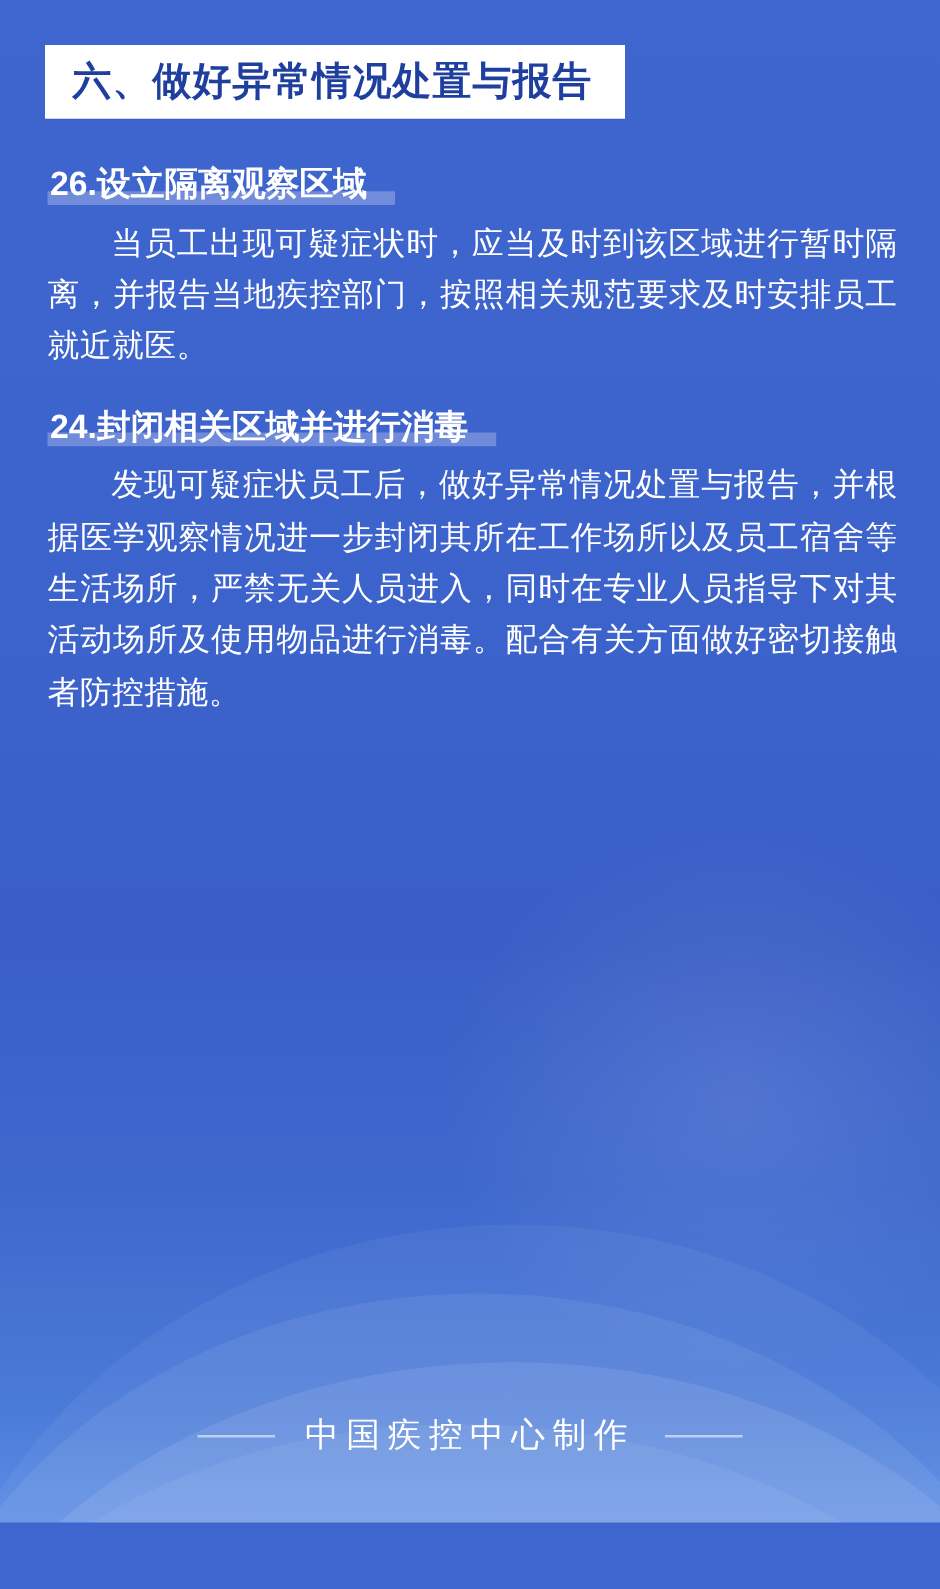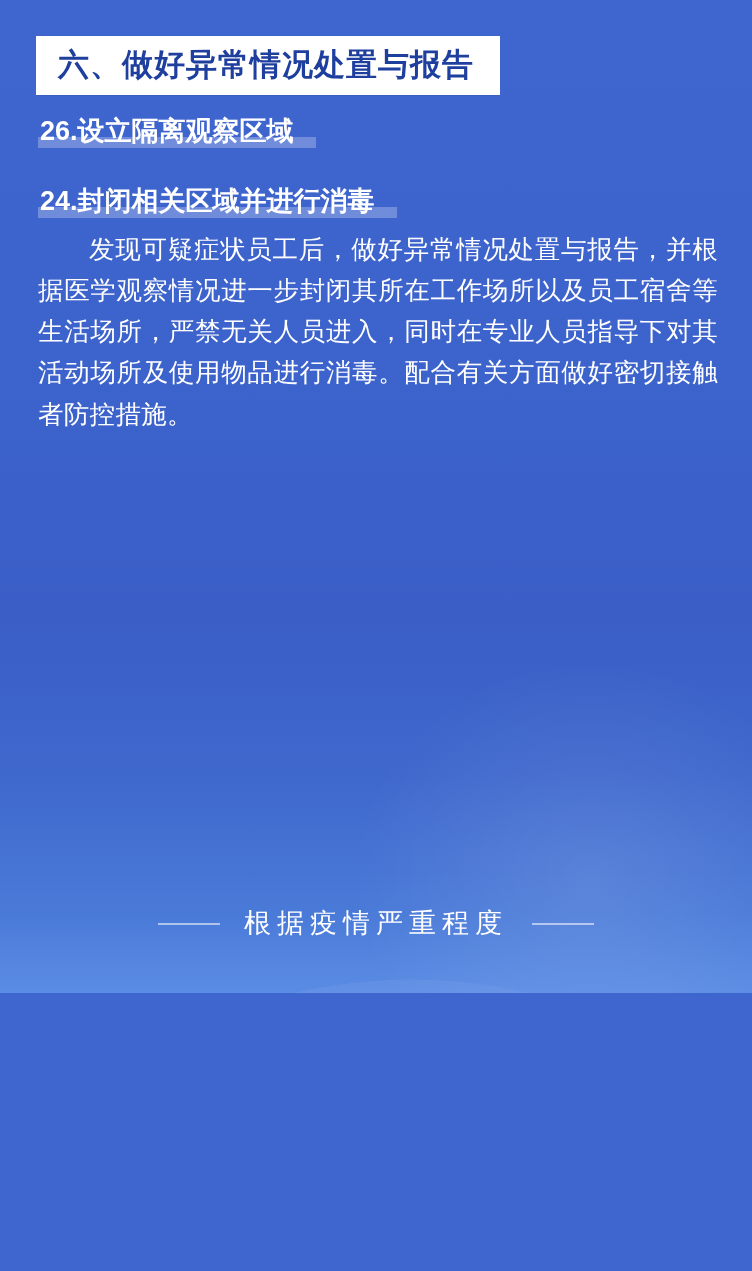--- a/index.html
+++ b/index.html
@@ -9,21 +9,21 @@
   body {
     width: 752px;
     height: 1271px;
     font-family: "Liberation Sans", "DejaVu Sans", sans-serif;
     background: #3f66cf;
     overflow: hidden;
   }
   .poster {
     position: relative;
     width: 752px;
-    height: 993px;
+    height: 1218px;
     background: linear-gradient(180deg, #3f66cf 0%, #3c62cb 42%, #3a5ec6 62%, #3f68cd 78%, #4a7ad8 92%, #5b8ce4 100%);
     overflow: hidden;
   }
   
   .wave {
     position: absolute;
     left: -10%;
     width: 125%;
     border-radius: 50% 50% 0 0 / 100% 100% 0 0;
     pointer-events: none;
@@ -76,21 +76,21 @@
     font-weight: bold;
     color: #1f3f9e;
     letter-spacing: 1px;
     line-height: 1.1;
     white-space: nowrap;
   }
 
   .content {
     position: relative;
     padding: 0 34px 0 38px;
-    margin-top: 20px;
+    margin-top: 36px;
   }
 
   .item {
     position: relative;
     margin-bottom: 26px;
   }
   .item-heading {
     position: relative;
     display: inline-block;
     font-size: 27px;
@@ -166,32 +166,33 @@
     <div class="title">六、做好异常情况处置与报告</div>
   </div>
 
   <div class="content">
 
     <div class="item">
       <div class="item-heading">
         <span class="hl"></span>
         <span class="htext">26.设立隔离观察区域</span>
       </div>
+      <div class="item-body">当员工出现可疑症状时，应当及时到该区域进行暂时隔离，并报告当地疾控部门，按照相关规范要求及时安排员工就近就医。</div>
     </div>
 
     <div class="item">
       <div class="item-heading">
         <span class="hl"></span>
         <span class="htext">24.封闭相关区域并进行消毒</span>
       </div>
       <div class="item-body">发现可疑症状员工后，做好异常情况处置与报告，并根据医学观察情况进一步封闭其所在工作场所以及员工宿舍等生活场所，严禁无关人员进入，同时在专业人员指导下对其活动场所及使用物品进行消毒。配合有关方面做好密切接触者防控措施。</div>
     </div>
 
     <div class="item">
     </div>
 
   </div>
 
   <div class="footer">
-    <span class="credit">根据疫情严重程度</span>
+    <span class="credit">中国疾控中心制作</span>
   </div>
 
 </div>
 
 </body></html>

